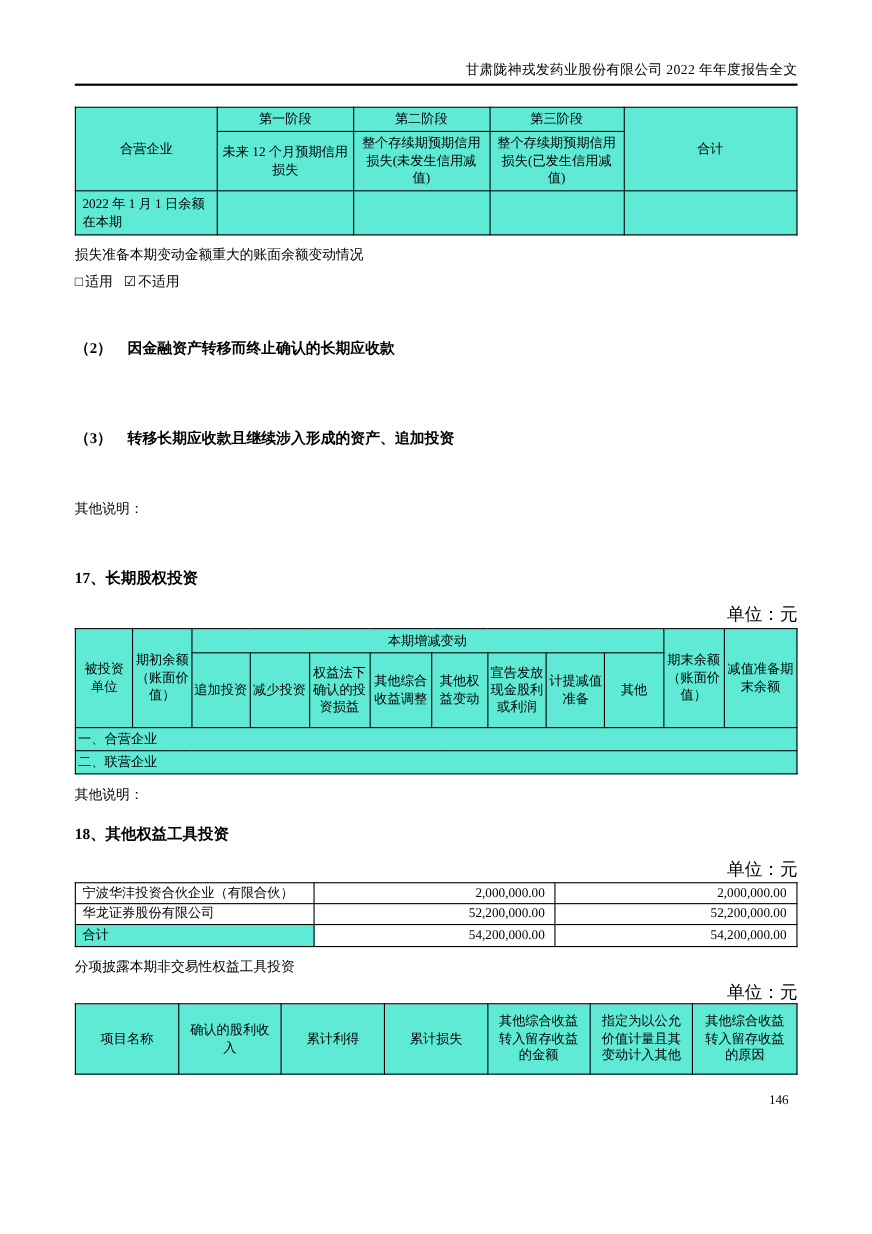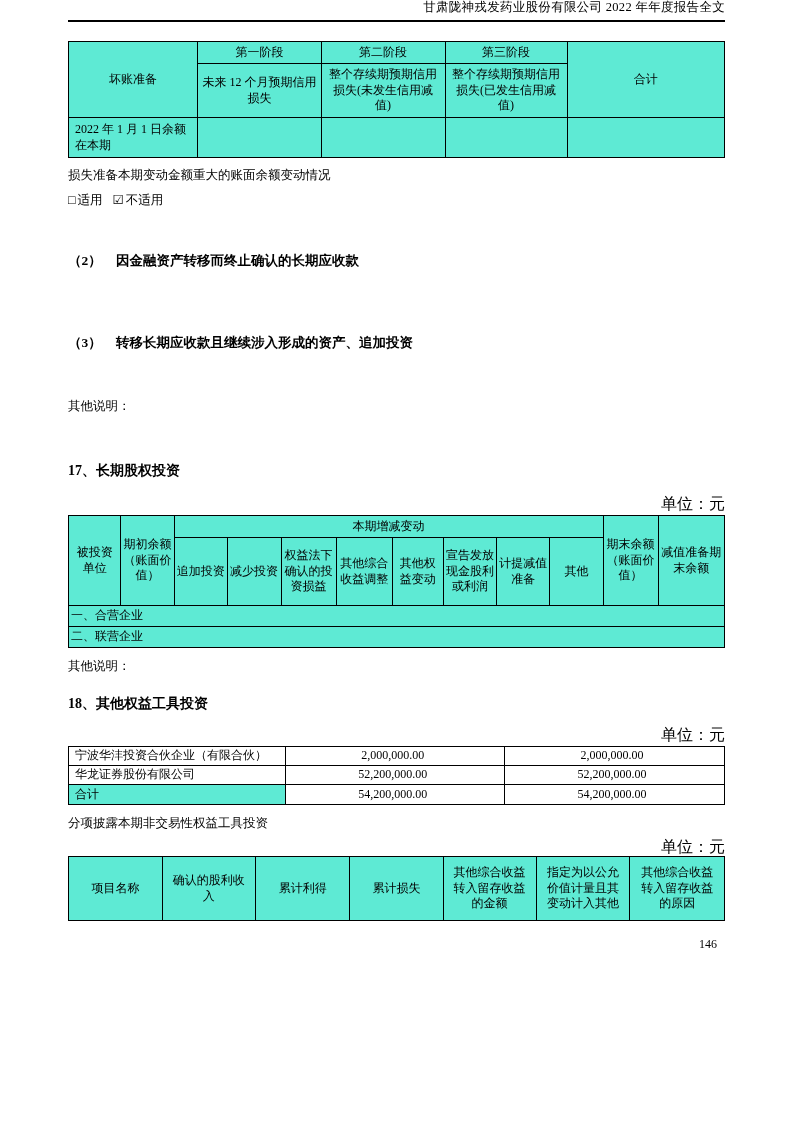--- a/index.html
+++ b/index.html
@@ -13,20 +13,21 @@
     color: #000;
     overflow: hidden;
   }
   .content {
     position: absolute;
     left: 68px;
     width: 657px;
     top: 0;
   }
   .doc-header {
+    padding-top: 56px;
     text-align: right;
     font-size: 12.5px;
     line-height: 14px;
     letter-spacing: 0.3px;
   }
   .header-rule {
     margin-top: 6px;
     border-top: 2px solid #000;
   }
   table {
@@ -38,21 +39,21 @@
   }
   td {
     border: 1px solid #000;
     padding: 1px 4px;
     vertical-align: middle;
     word-break: break-all;
   }
   .gray { background: #5eead4; }
   .ctr { text-align: center; }
   .lft { text-align: left; padding-left: 6px; }
-  .num { text-align: center; padding-right: 9px; }
+  .num { text-align: right; padding-right: 9px; }
   .t1 { margin-top: 19px; }
   .t1 .r1 td { height: 22px; }
   .t1 .r2 td { height: 54px; }
   .t1 .r3 td { height: 40px; }
   .note { margin-top: 9px; font-size: 12.5px; line-height: 16px; }
   .checkline { margin-top: 9px; font-size: 12.5px; line-height: 16px; }
   .checkline .cb { margin-right: 2px; }
   .checkline .gap { display: inline-block; width: 10px; }
   .sub-heading {
     font-weight: bold;
@@ -103,21 +104,21 @@
     <table class="t1">
       <colgroup>
         <col style="width:19.7%">
           <col style="width:18.8%">
           <col style="width:18.9%">
           <col style="width:18.6%">
           <col style="width:24%">
       </colgroup>
       <tbody>
           <tr class="r1">
-        <td class="gray ctr" rowspan="2">坏账准备</td>
+        <td class="gray ctr" rowspan="2">合营企业</td>
         <td class="gray ctr">第一阶段</td>
         <td class="gray ctr">第二阶段</td>
         <td class="gray ctr">第三阶段</td>
         <td class="gray ctr" rowspan="2">合计</td>
       </tr>
       <tr class="r2">
         <td class="gray ctr">未来 12 个月预期信用损失</td>
         <td class="gray ctr">整个存续期预期信用损失(未发生信用减值)</td>
         <td class="gray ctr">整个存续期预期信用损失(已发生信用减值)</td>
       </tr>

